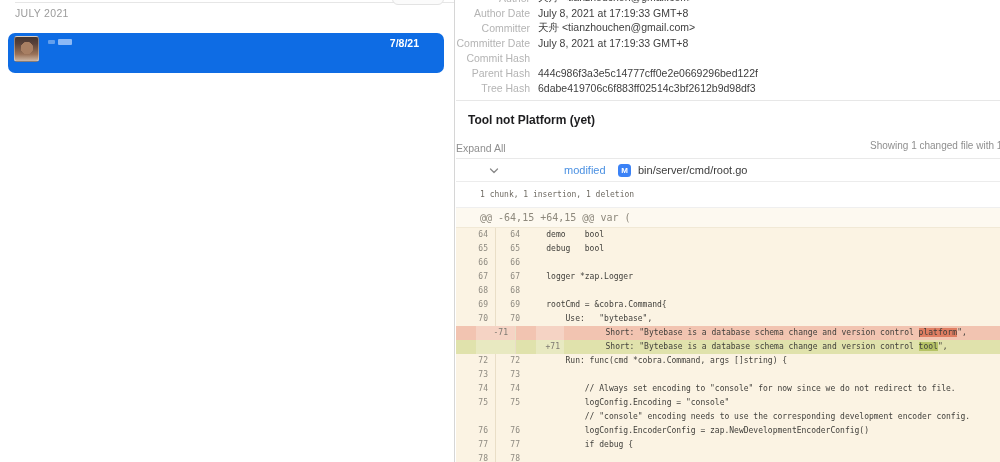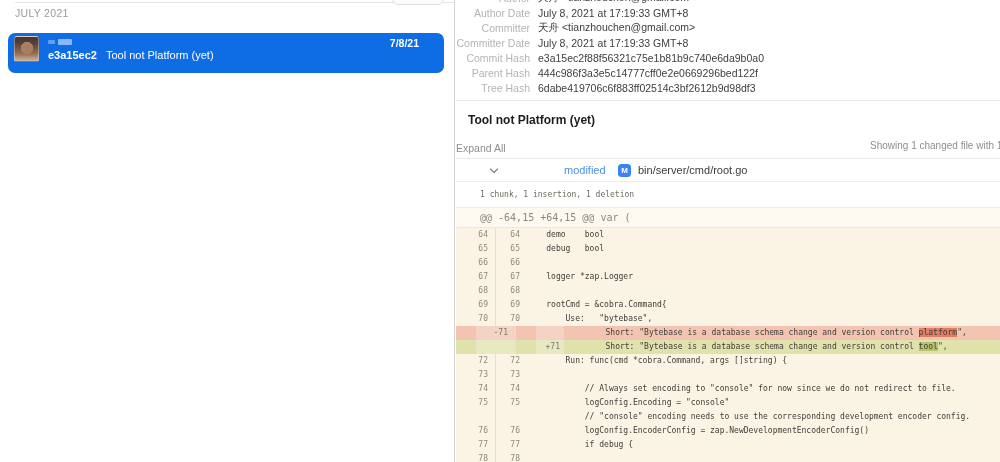--- a/index.html
+++ b/index.html
@@ -84,23 +84,20 @@
 <div class="sidebar">
   <div class="sidebar-topline"></div>
   <div class="scroll-frag"></div>
   <div class="section-header">JULY 2021</div>
 
   <div class="commit-card">
     <div class="avatar"></div>
     <div class="redact-a"></div>
     <div class="redact-b"></div>
     <div class="card-date">7/8/21</div>
-    <div class="card-line">
-      <span class="card-hash">e3a15ec2</span><span>Tool not Platform (yet)</span>
-    </div>
   </div>
 </div>
 
 <div class="details">
   <div class="meta" id="meta">
       <div class="mrow">
         <span class="mlabel">Author</span>
         <span class="mvalue">天舟 &lt;tianzhouchen@gmail.com&gt;</span>
       </div>
       <div class="mrow">
@@ -110,21 +107,20 @@
       <div class="mrow">
         <span class="mlabel">Committer</span>
         <span class="mvalue">天舟 &lt;tianzhouchen@gmail.com&gt;</span>
       </div>
       <div class="mrow">
         <span class="mlabel">Committer Date</span>
         <span class="mvalue">July 8, 2021 at 17:19:33 GMT+8</span>
       </div>
       <div class="mrow">
         <span class="mlabel">Commit Hash</span>
-        <span class="mvalue">e3a15ec2f88f56321c75e1b81b9c740e6da9b0a0</span>
       </div>
       <div class="mrow">
         <span class="mlabel">Parent Hash</span>
         <span class="mvalue">444c986f3a3e5c14777cff0e2e0669296bed122f</span>
       </div>
       <div class="mrow">
         <span class="mlabel">Tree Hash</span>
         <span class="mvalue">6dabe419706c6f883ff02514c3bf2612b9d98df3</span>
       </div>
     </div>

